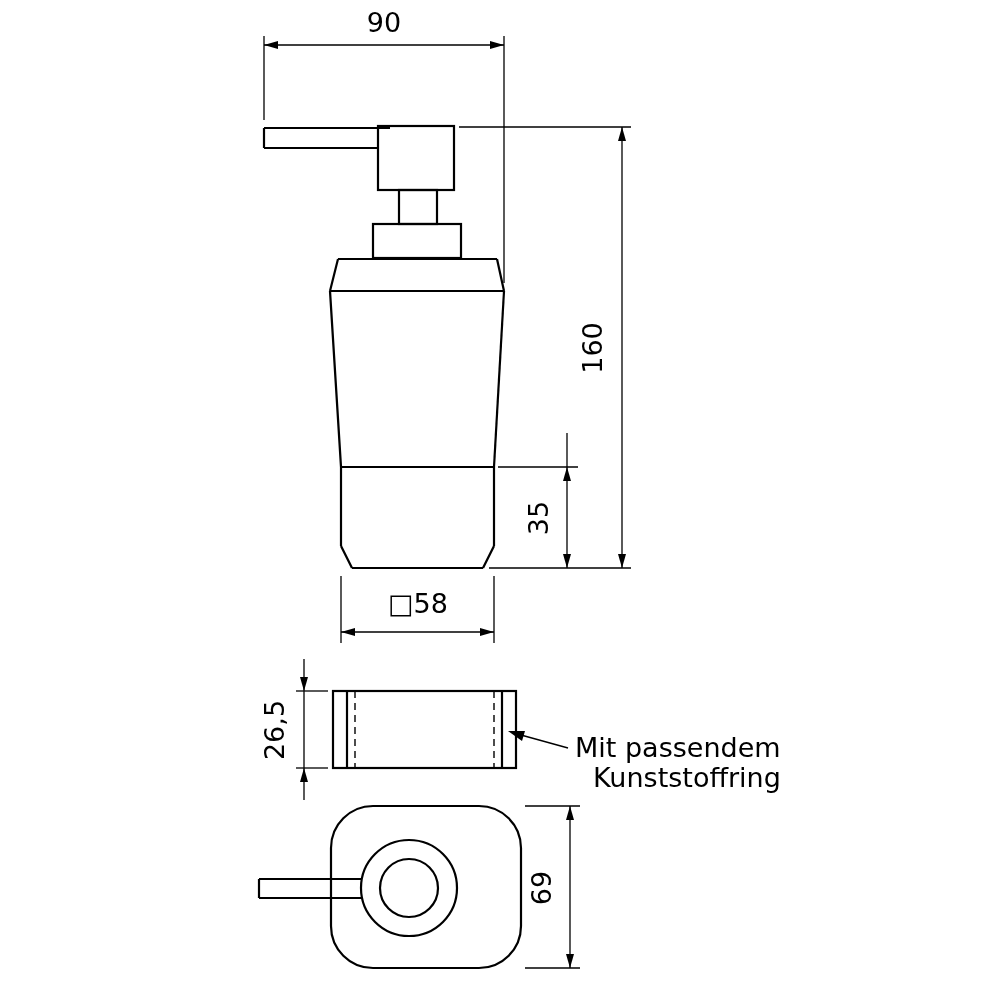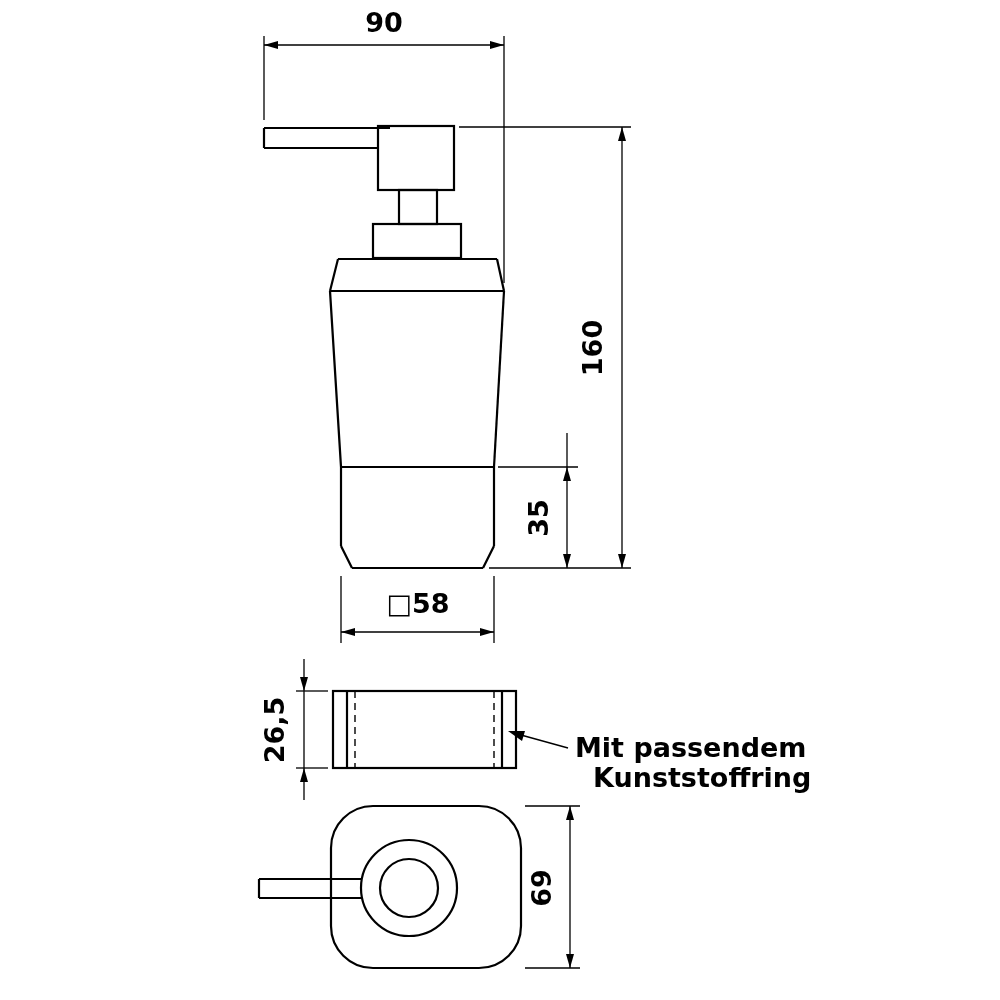--- a/index.html
+++ b/index.html
@@ -6,21 +6,20 @@
     margin: 0;
     padding: 0;
     background: #ffffff;
   }
   .page {
     width: 1000px;
     height: 1000px;
     background: #ffffff;
     position: relative;
     overflow: hidden;
-    font-weight: bold;
   }
   svg { display: block; }
   svg text {
     font-family: "DejaVu Sans", "Liberation Sans", sans-serif;
     font-size: 27px;
     fill: #000000;
   }
   .geo   { stroke: #000000; stroke-width: 2.2; fill: none; }
   .geofill { stroke: #000000; stroke-width: 2.2; fill: #ffffff; }
   .dim   { stroke: #000000; stroke-width: 1.3; fill: none; }

